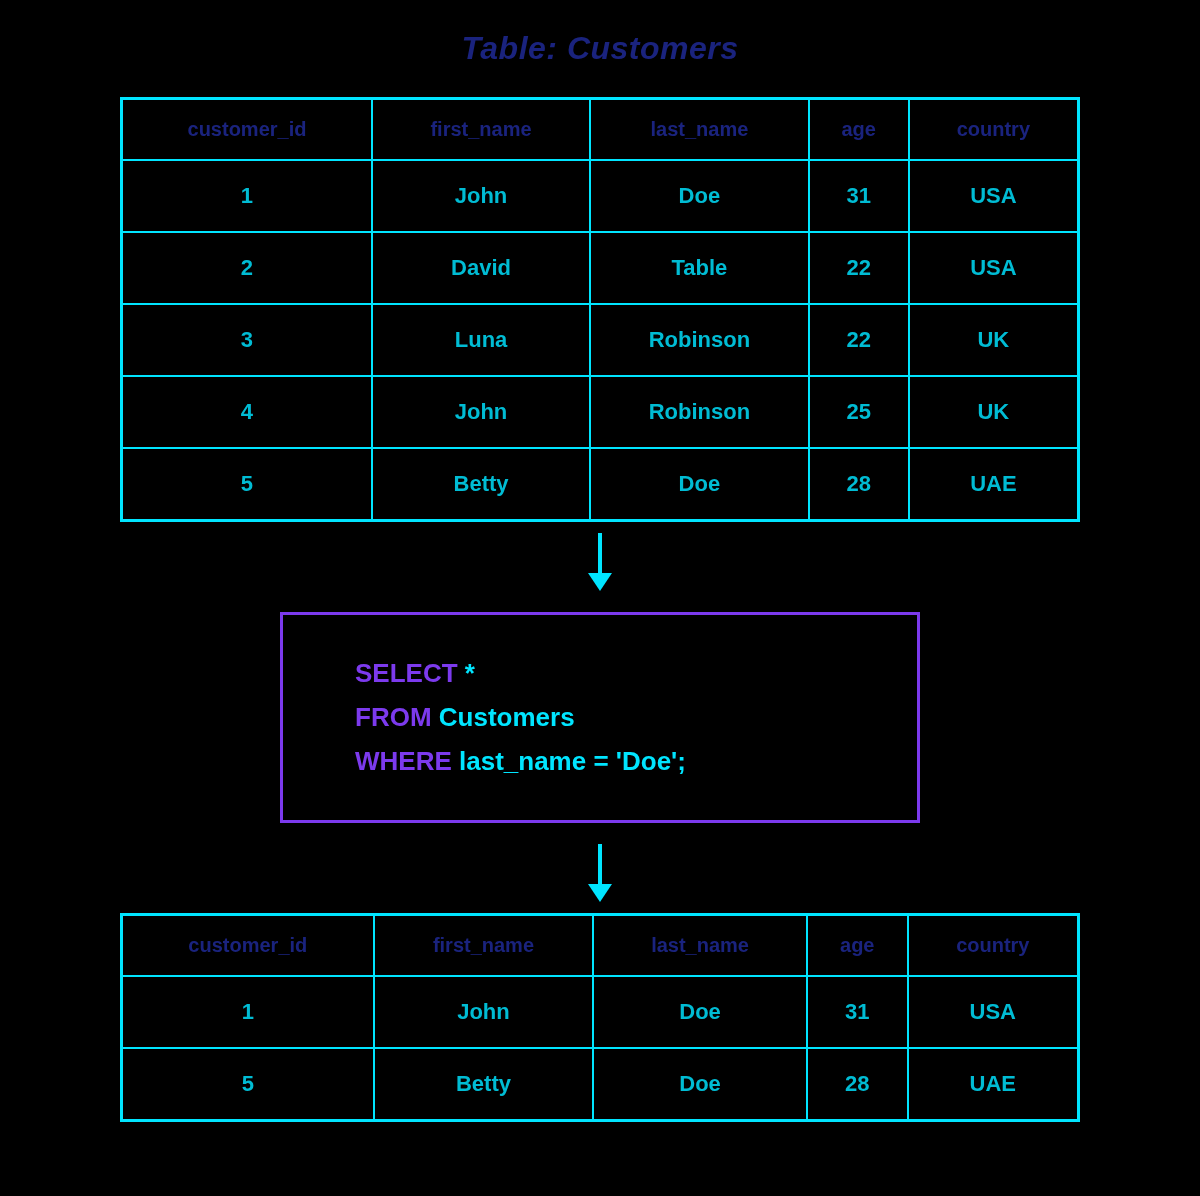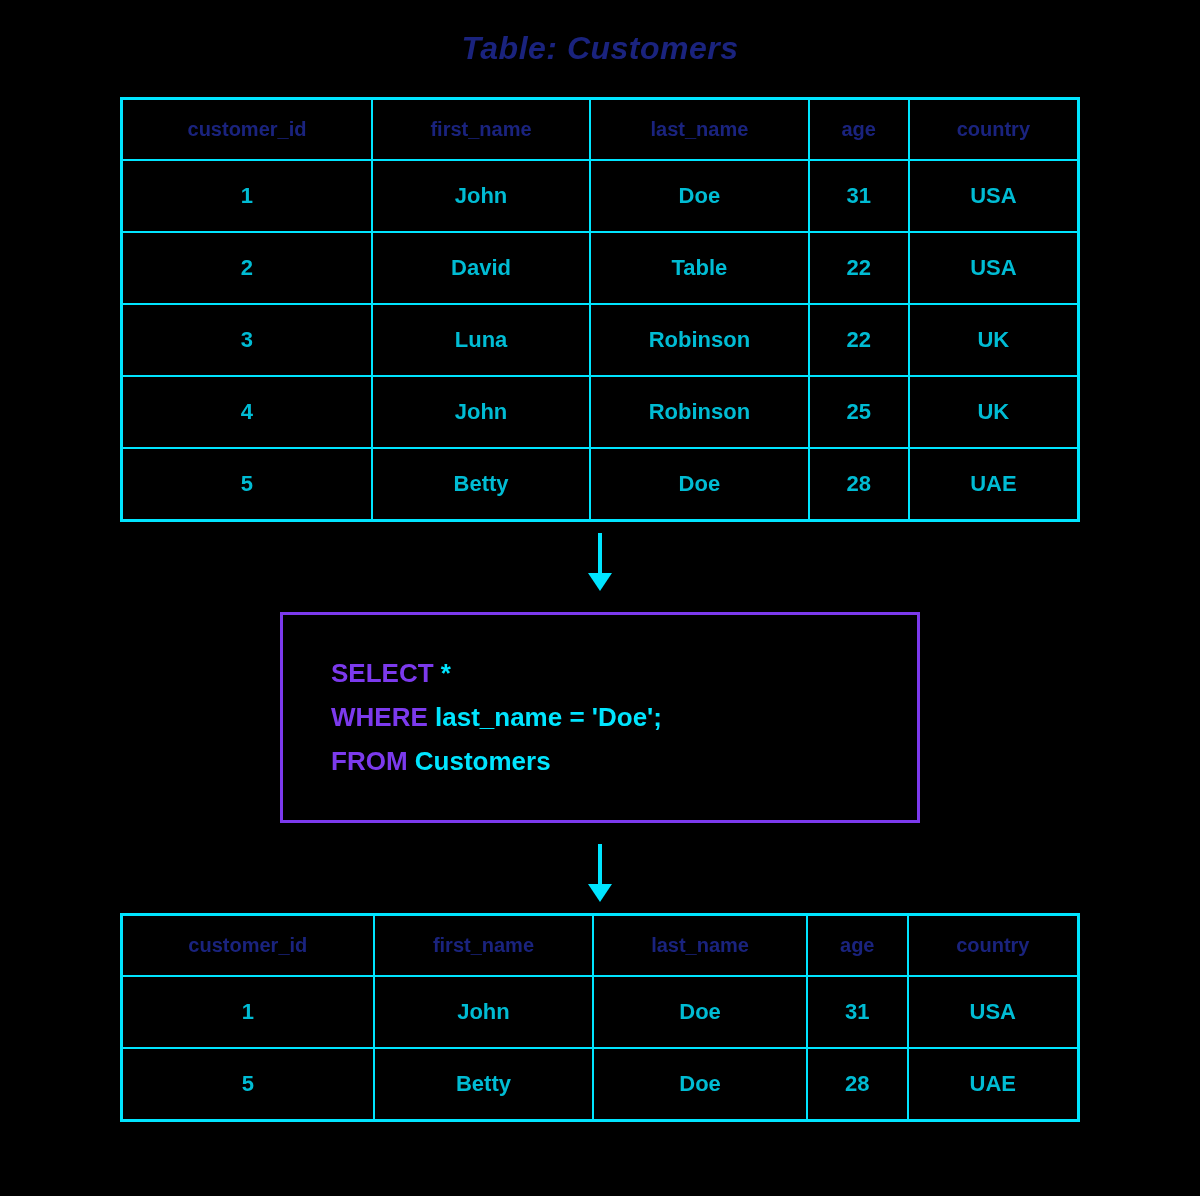--- a/index.html
+++ b/index.html
@@ -80,21 +80,21 @@
       border-left: 12px solid transparent;
       border-right: 12px solid transparent;
       border-top: 18px solid #00e5ff;
     }
 
     
     .sql-box {
       border: 3px solid #7c3aed;
       background: #000;
       width: 640px;
-      padding: 36px 48px;
+      padding: 36px 72px;
       margin: 10px 0;
     }
 
     .sql-line {
       font-size: 26px;
       font-weight: bold;
       line-height: 1.7;
       display: block;
     }
 
@@ -165,24 +165,24 @@
   <div class="arrow-container">
     <div class="arrow-line"></div>
     <div class="arrow-head"></div>
   </div>
 
   <div class="sql-box">
     <span class="sql-line">
       <span class="sql-keyword">SELECT</span><span class="sql-plain"> *</span>
     </span>
     <span class="sql-line">
-      <span class="sql-keyword">WHERE</span><span class="sql-plain"> last_name = 'Doe';</span>
+      <span class="sql-keyword">FROM</span><span class="sql-plain"> Customers</span>
     </span>
     <span class="sql-line">
-      <span class="sql-keyword">FROM</span><span class="sql-plain"> Customers</span>
+      <span class="sql-keyword">WHERE</span><span class="sql-plain"> last_name = 'Doe';</span>
     </span>
   </div>
 
   <div class="arrow-container">
     <div class="arrow-line"></div>
     <div class="arrow-head"></div>
   </div>
 
   <table class="db-table">
     <thead>

